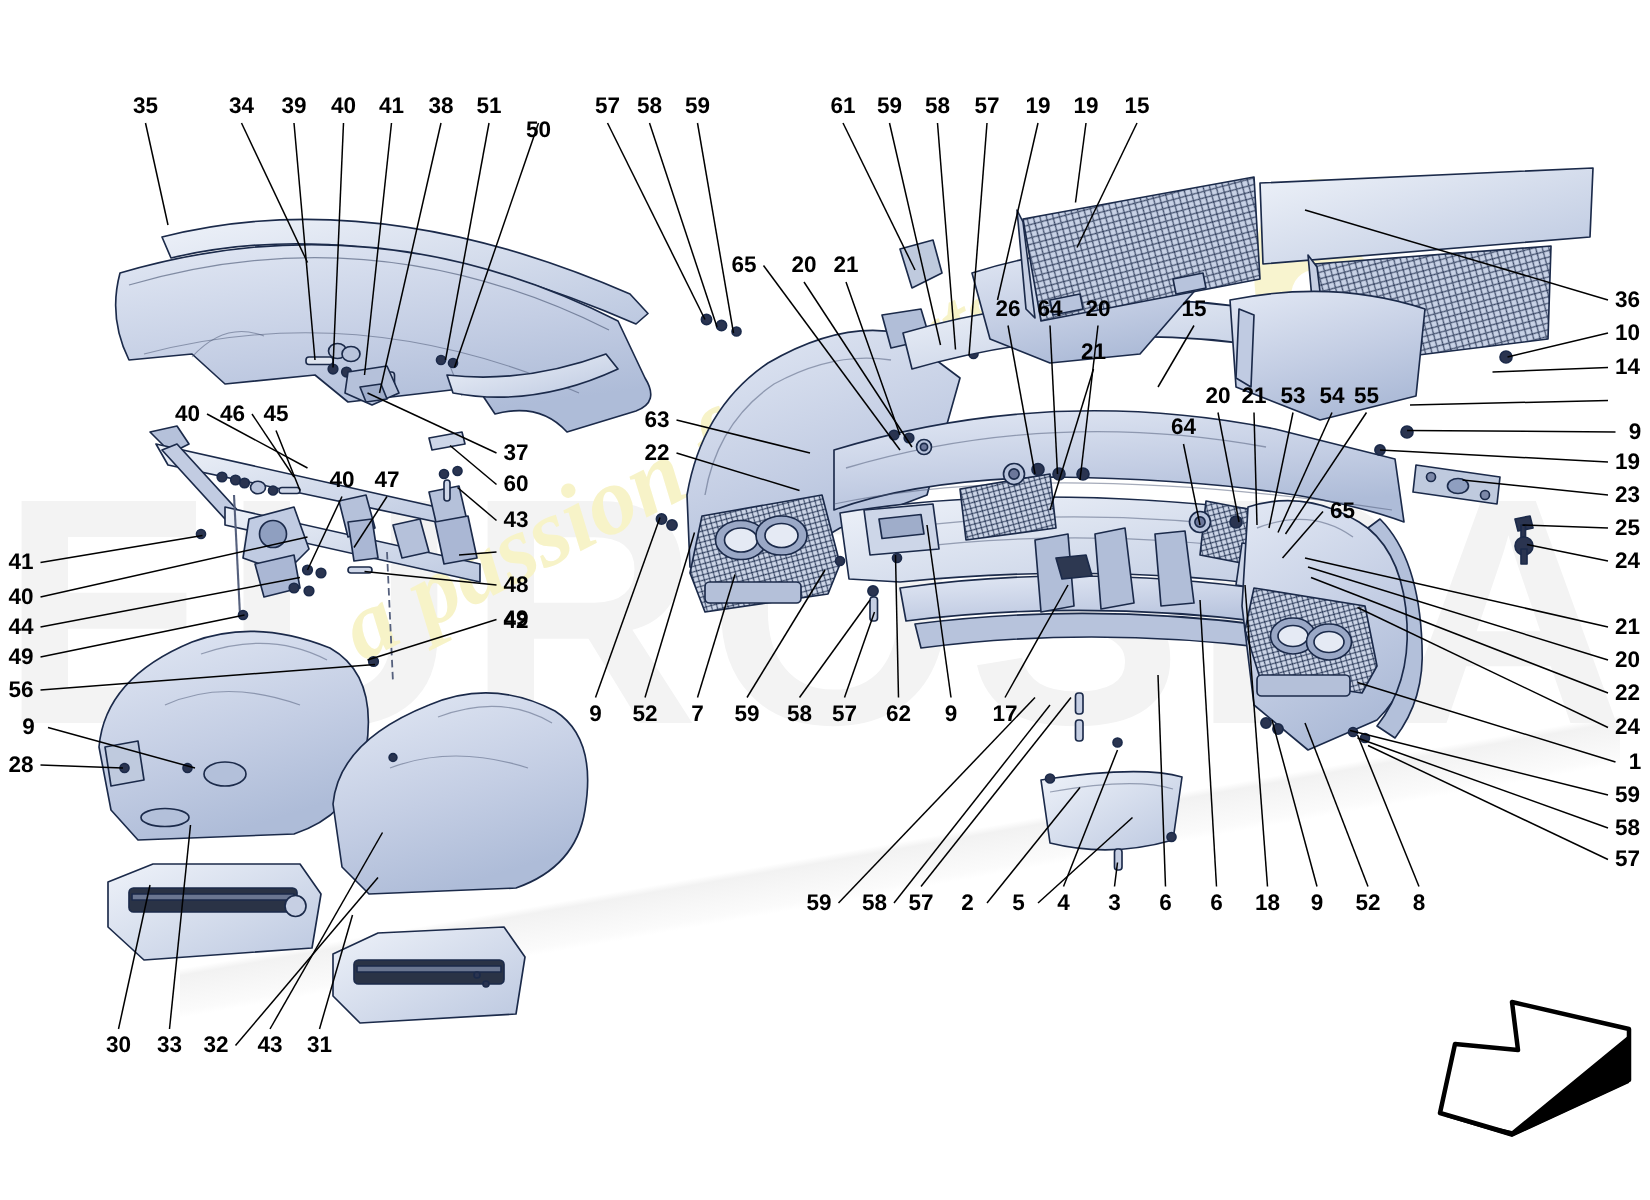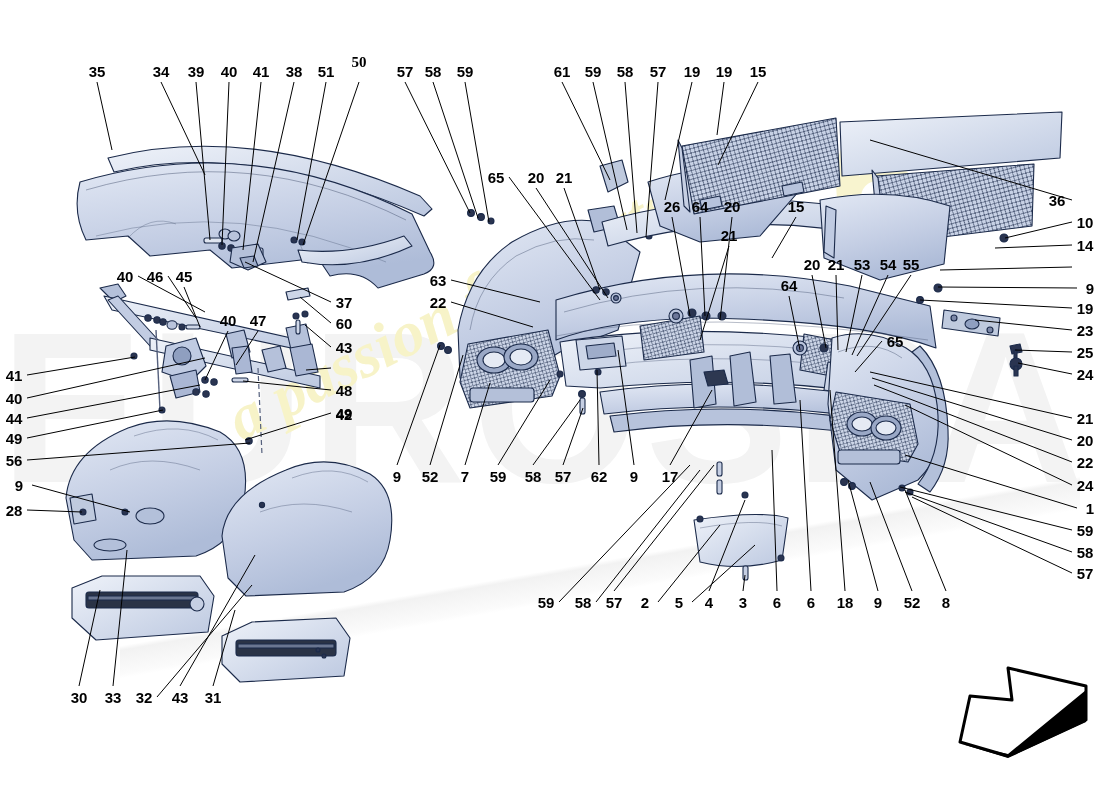--- a/index.html
+++ b/index.html
@@ -394,21 +394,21 @@
   </svg>
 
   <div id="labels">
       <div class="lbl c" style="left: 97px; top: 71px;">35</div>
       <div class="lbl c" style="left: 161px; top: 71px;">34</div>
       <div class="lbl c" style="left: 196px; top: 71px;">39</div>
       <div class="lbl c" style="left: 229px; top: 71px;">40</div>
       <div class="lbl c" style="left: 261px; top: 71px;">41</div>
       <div class="lbl c" style="left: 294px; top: 71px;">38</div>
       <div class="lbl c" style="left: 326px; top: 71px;">51</div>
-      <div class="lbl c" style="left: 359px; top: 62px; font-family: Liberation Serif, serif;">50</div>
+      <div class="lbl c" style="left: 359px; top: 87px;">50</div>
       <div class="lbl c" style="left: 405px; top: 71px;">57</div>
       <div class="lbl c" style="left: 433px; top: 71px;">58</div>
       <div class="lbl c" style="left: 465px; top: 71px;">59</div>
       <div class="lbl c" style="left: 562px; top: 71px;">61</div>
       <div class="lbl c" style="left: 593px; top: 71px;">59</div>
       <div class="lbl c" style="left: 625px; top: 71px;">58</div>
       <div class="lbl c" style="left: 658px; top: 71px;">57</div>
       <div class="lbl c" style="left: 692px; top: 71px;">19</div>
       <div class="lbl c" style="left: 724px; top: 71px;">19</div>
       <div class="lbl c" style="left: 758px; top: 71px;">15</div>
@@ -440,21 +440,21 @@
       <div class="lbl c" style="left: 732px; top: 206px;">20</div>
       <div class="lbl c" style="left: 729px; top: 235px;">21</div>
       <div class="lbl c" style="left: 796px; top: 206px;">15</div>
       <div class="lbl c" style="left: 789px; top: 285px;">64</div>
       <div class="lbl c" style="left: 812px; top: 264px;">20</div>
       <div class="lbl c" style="left: 836px; top: 264px;">21</div>
       <div class="lbl c" style="left: 862px; top: 264px;">53</div>
       <div class="lbl c" style="left: 888px; top: 264px;">54</div>
       <div class="lbl c" style="left: 911px; top: 264px;">55</div>
       <div class="lbl c" style="left: 895px; top: 341px;">65</div>
-      <div class="lbl c" style="left: 1057px; top: 200px;">36</div>
+      <div class="lbl c" style="left: 1085px; top: 200px;">36</div>
       <div class="lbl c" style="left: 1085px; top: 222px;">10</div>
       <div class="lbl c" style="left: 1085px; top: 245px;">14</div>
       <div class="lbl c" style="left: 1085px; top: 267px; margin-left: 44px;">12</div>
       <div class="lbl c" style="left: 1090px; top: 288px;">9</div>
       <div class="lbl c" style="left: 1085px; top: 308px;">19</div>
       <div class="lbl c" style="left: 1085px; top: 330px;">23</div>
       <div class="lbl c" style="left: 1085px; top: 352px;">25</div>
       <div class="lbl c" style="left: 1085px; top: 374px;">24</div>
       <div class="lbl c" style="left: 1085px; top: 418px;">21</div>
       <div class="lbl c" style="left: 1085px; top: 440px;">20</div>

